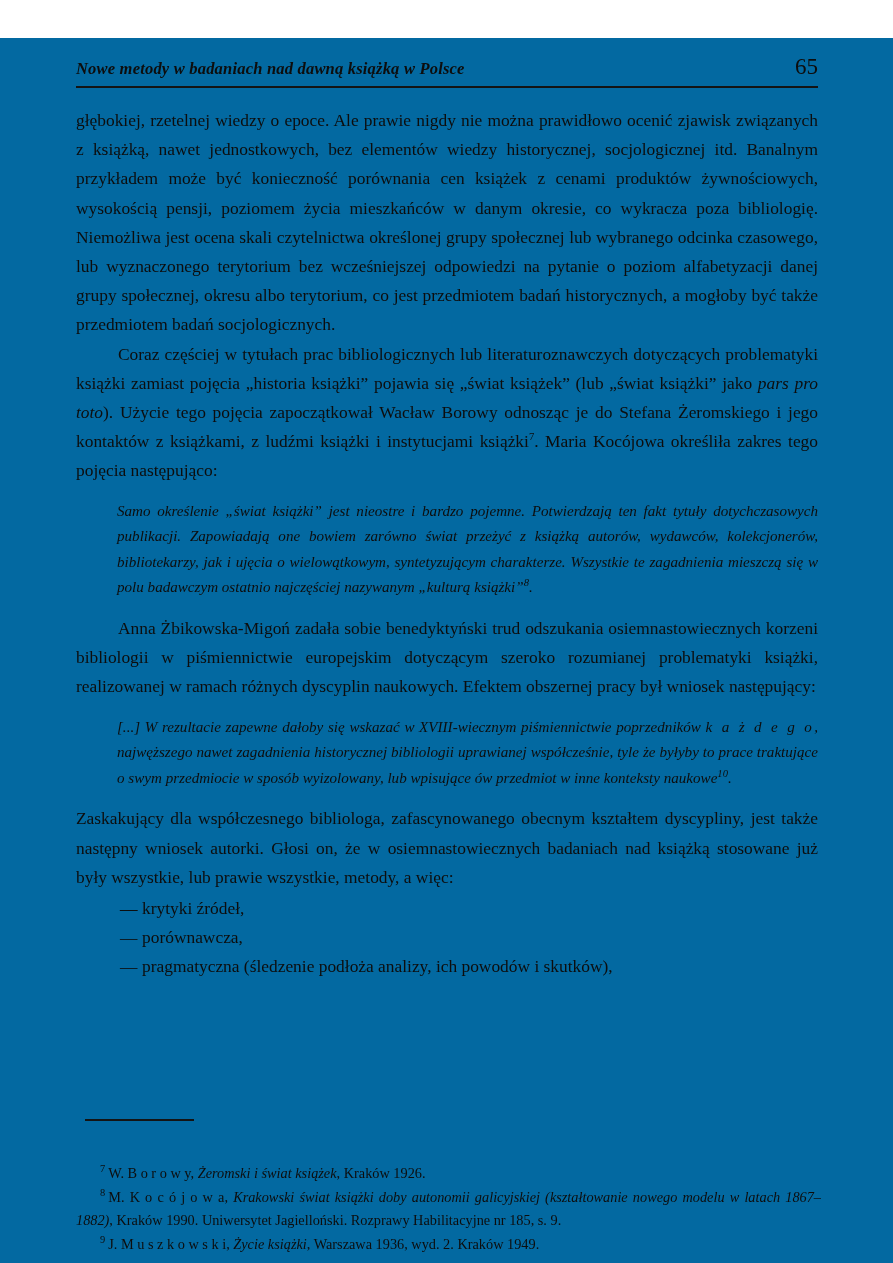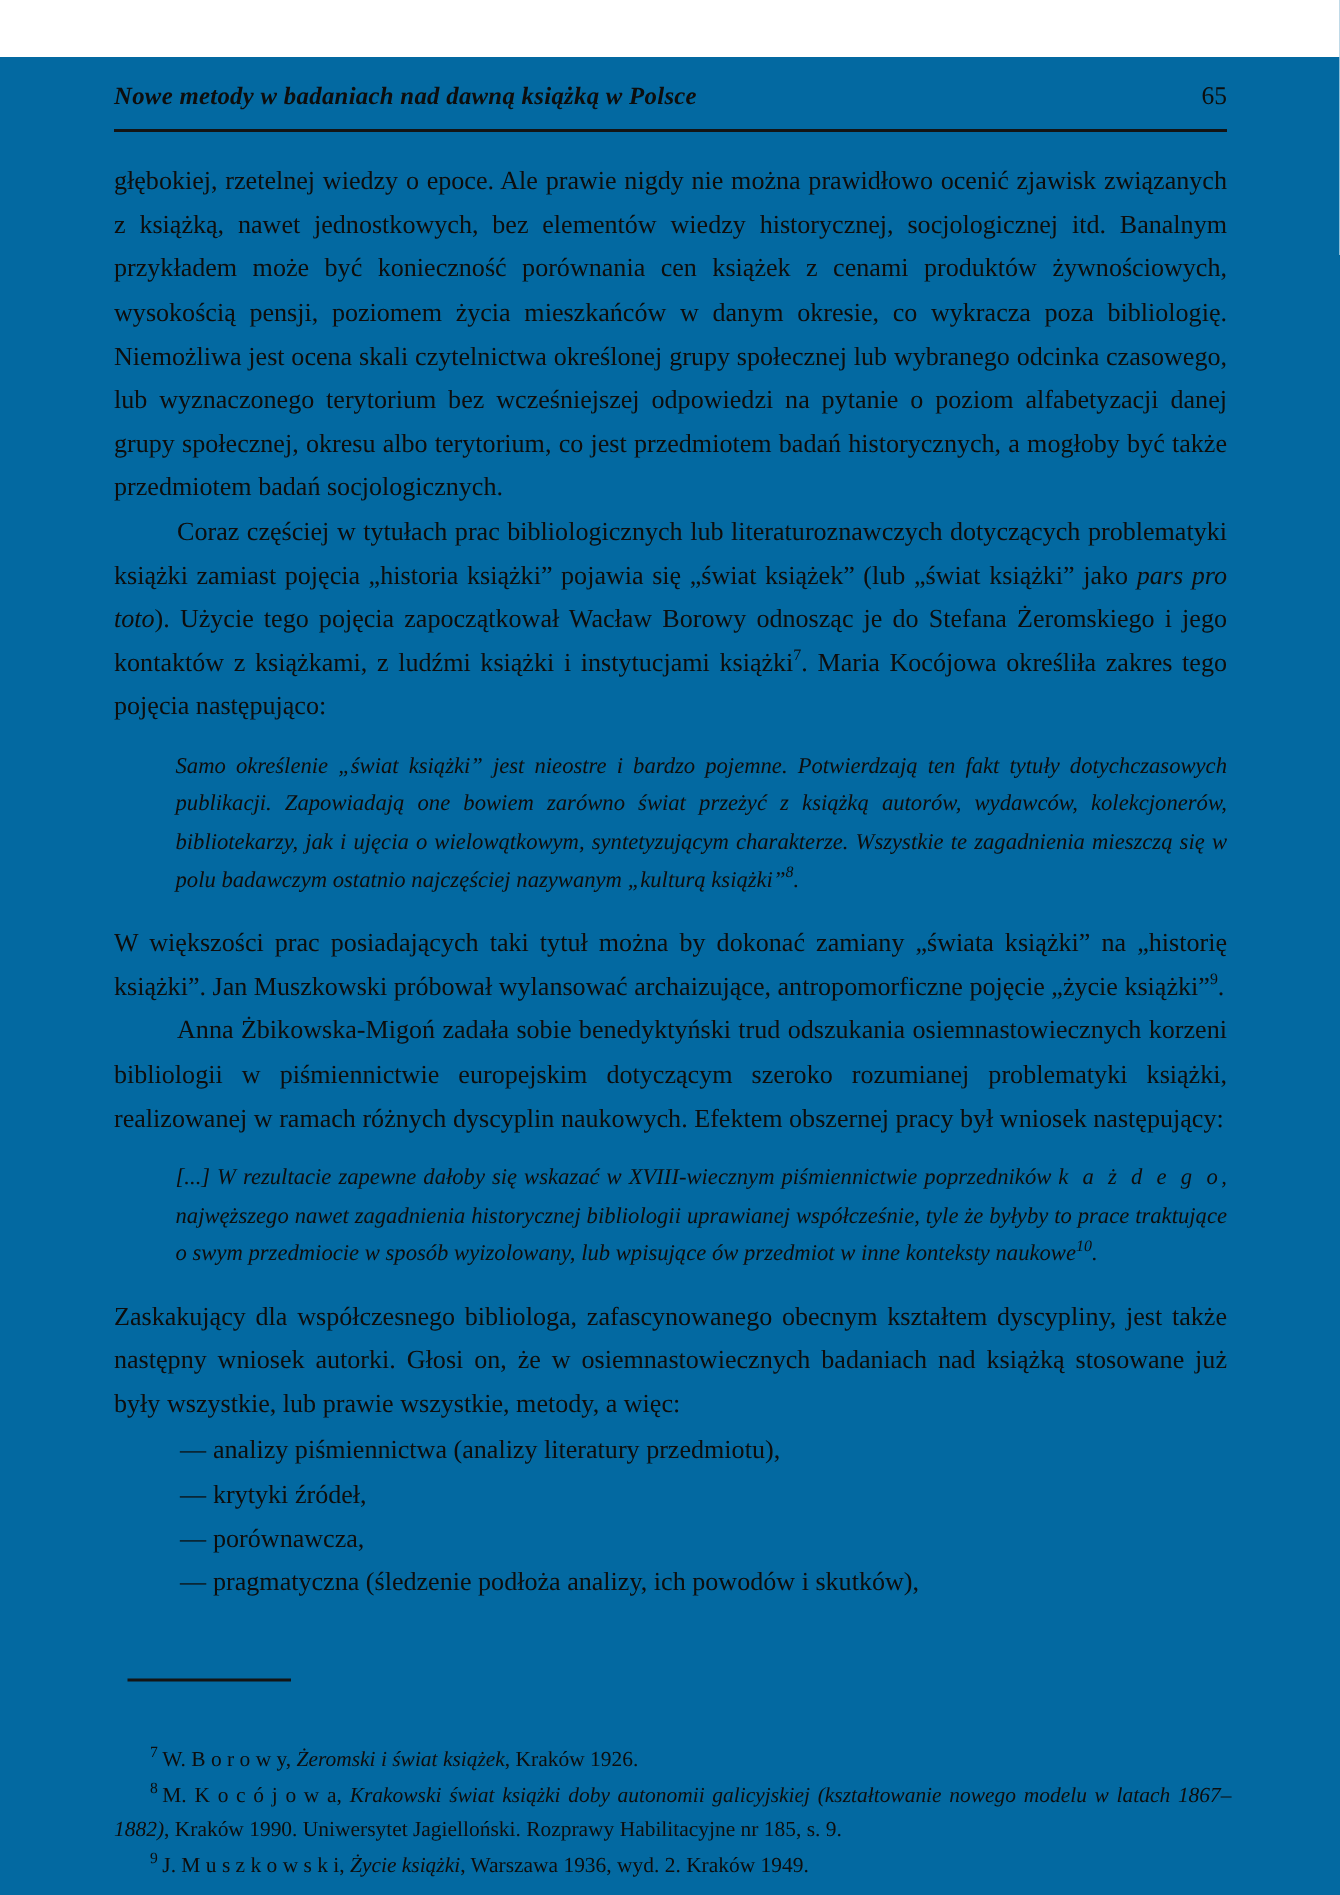--- a/index.html
+++ b/index.html
@@ -34,21 +34,21 @@
     justify-content: space-between;
   }
   .running-head-title {
     font-style: italic;
     font-weight: 700;
     font-size: 16.5px;
     letter-spacing: 0.2px;
     white-space: nowrap;
   }
   .running-head-folio {
-    font-size: 17px;
+    font-size: 23px;
     font-weight: 400;
   }
   .head-rule {
     position: absolute;
     left: 76px;
     top: 48px;
     width: 742px;
     height: 2px;
     background: #141414;
   }
@@ -160,40 +160,36 @@
     </p>
 
     <p class="body-par indent">
       <span>Coraz częściej w tytułach prac bibliologicznych lub literaturoznawczych dotyczących problematyki książki zamiast pojęcia „historia książki” pojawia się „świat książek” (lub „świat książki” jako </span><i>pars pro toto</i><span>). Użycie tego pojęcia zapoczątkował Wacław Borowy odnosząc je do Stefana Żeromskiego i jego kontaktów z książkami, z ludźmi książki i instytucjami książki</span><sup class="note-ref">7</sup><span>. Maria Kocójowa określiła zakres tego pojęcia następująco:</span>
     </p>
 
     <blockquote class="quote">
       <p><span>Samo określenie „świat książki” jest nieostre i bardzo pojemne. Potwierdzają ten fakt tytuły dotychczasowych publikacji. Zapowiadają one bowiem zarówno świat przeżyć z książką autorów, wydawców, kolekcjonerów, bibliotekarzy, jak i ujęcia o wielowątkowym, syntetyzującym charakterze. Wszystkie te zagadnienia mieszczą się w polu badawczym ostatnio najczęściej nazywanym „kulturą książki”</span><sup class="note-ref">8</sup><span>.</span></p>
     </blockquote>
 
-    <p class="body-par">
-      <span>W większości prac posiadających taki tytuł można by dokonać zamiany „świata książki” na „historię książki”. Jan Muszkowski próbował wylansować archaizujące, antropomorficzne pojęcie „życie książki”</span><sup class="note-ref">9</sup><span>.</span>
-    </p>
 
     <p class="body-par indent">
       <span>Anna Żbikowska-Migoń zadała sobie benedyktyński trud odszukania osiemnastowiecznych korzeni bibliologii w piśmiennictwie europejskim dotyczącym szeroko rozumianej problematyki książki, realizowanej w ramach różnych dyscyplin naukowych. Efektem obszernej pracy był wniosek następujący:</span>
     </p>
 
     <blockquote class="quote">
       <p><span>[...] W rezultacie zapewne dałoby się wskazać w XVIII-wiecznym piśmiennictwie poprzedników </span><span class="spaced">k a ż d e g o</span><span>, najwęższego nawet zagadnienia historycznej bibliologii uprawianej współcześnie, tyle że byłyby to prace traktujące o swym przedmiocie w sposób wyizolowany, lub wpisujące ów przedmiot w inne konteksty naukowe</span><sup class="note-ref">10</sup><span>.</span></p>
     </blockquote>
 
     <p class="body-par">
       <span>Zaskakujący dla współczesnego bibliologa, zafascynowanego obecnym kształtem dyscypliny, jest także następny wniosek autorki. Głosi on, że w osiemnastowiecznych badaniach nad książką stosowane już były wszystkie, lub prawie wszystkie, metody, a więc:</span>
     </p>
 
     <ul class="dash-list">
       <li>
         <span class="dash">—</span>
-        <span>analizy piśmiennictwa (analizy literatury przedmiotu),</span>
       </li>
       <li>
         <span class="dash">—</span>
         <span>krytyki źródeł,</span>
       </li>
       <li>
         <span class="dash">—</span>
         <span>porównawcza,</span>
       </li>
       <li>

